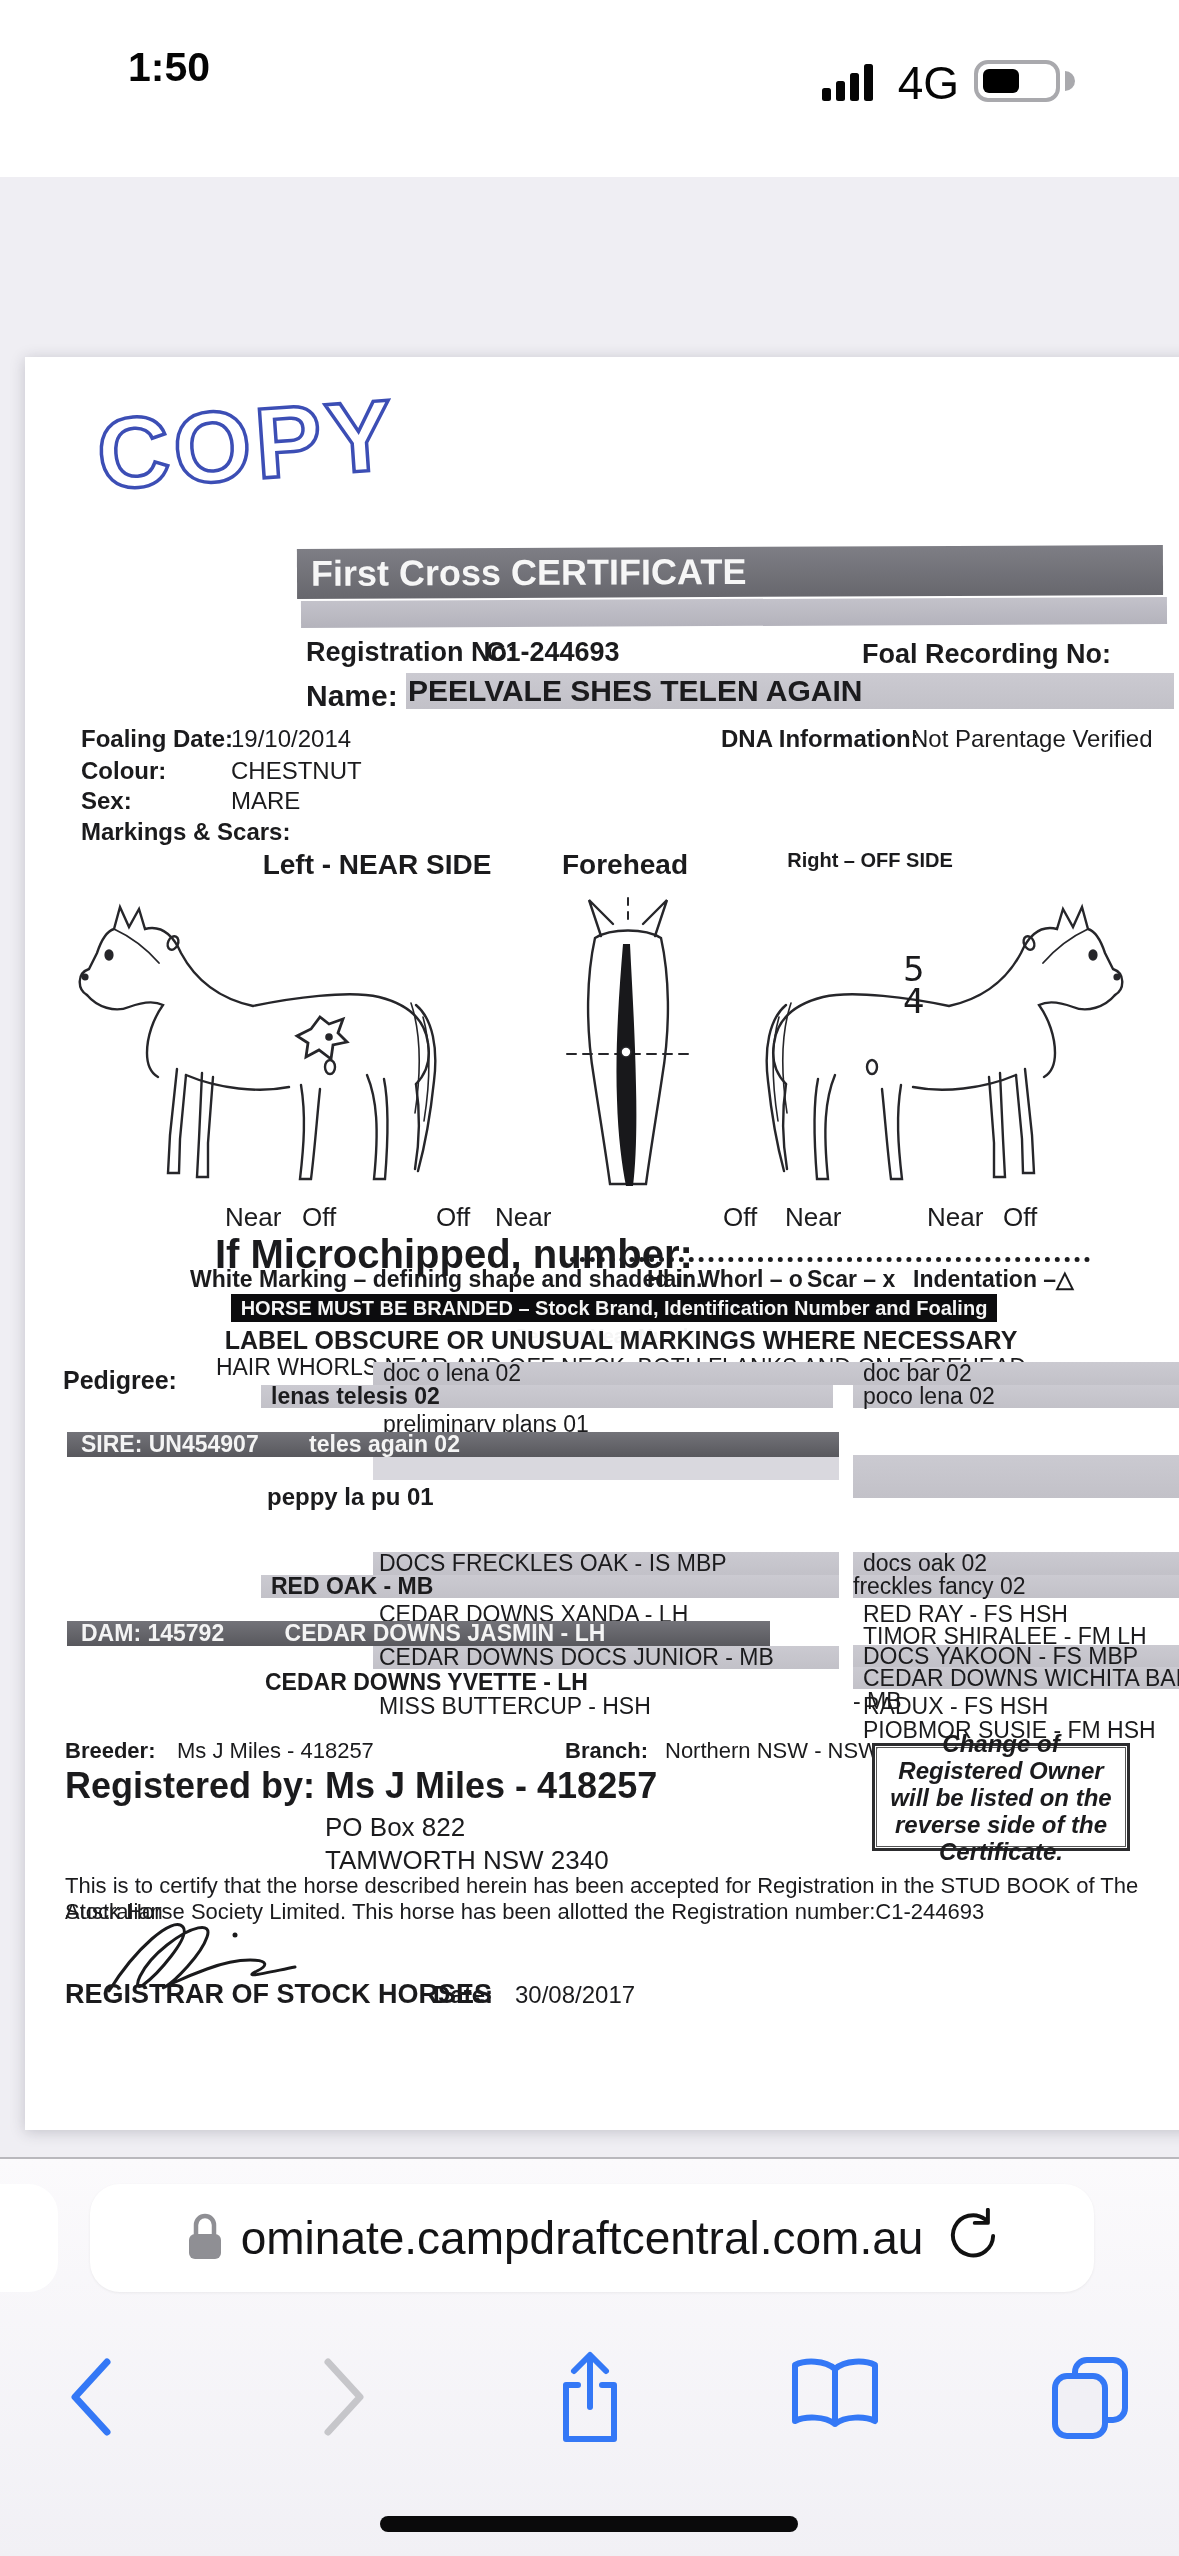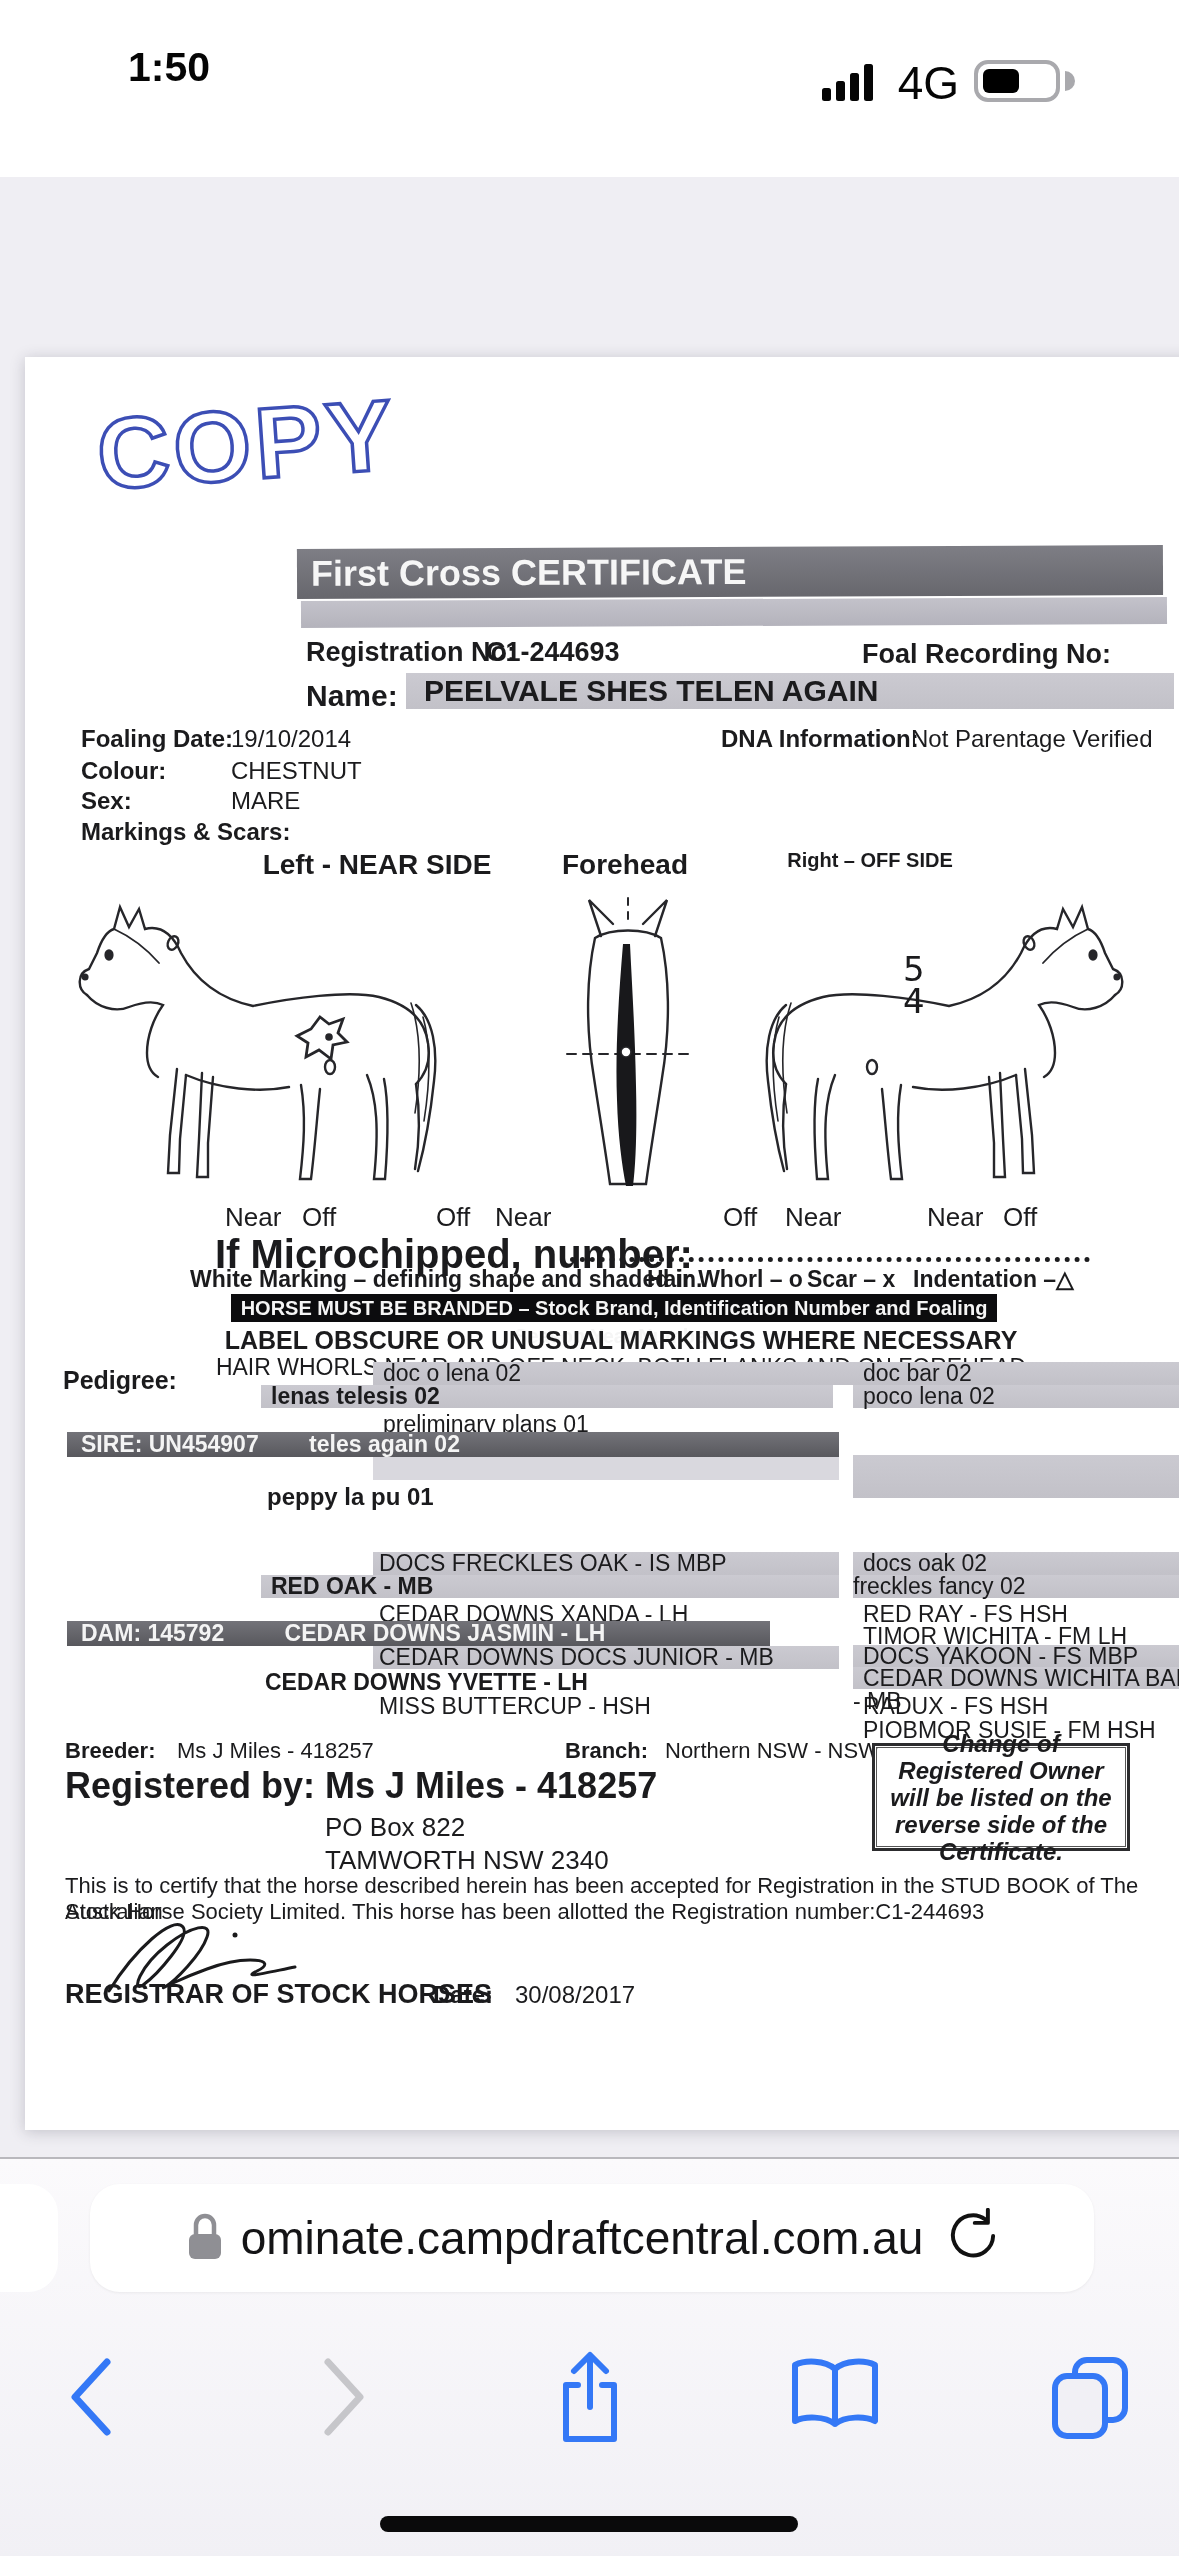--- a/index.html
+++ b/index.html
@@ -85,21 +85,21 @@
 
       <div class="hbar1">First Cross CERTIFICATE</div>
       <div class="hbar2"></div>
 
       <div class="abs b" style="left:281px;top:280px;font-size:27px;">Registration No:</div>
       <div class="abs b" style="left:461px;top:280px;font-size:27px;">C1-244693</div>
       <div class="abs b" style="left:837px;top:282px;font-size:27px;">Foal Recording No:</div>
 
       <div class="abs b" style="left:281px;top:322px;font-size:30px;">Name:</div>
       <div class="abs gbar" style="left:381px;top:316px;width:768px;height:36px;">
-        <span class="b" style="font-size:30px;margin-left:18px;line-height:36px;display:inline-block;">PEELVALE SHES TELEN AGAIN</span>
+        <span class="b" style="font-size:30px;margin-left:2px;line-height:36px;display:inline-block;">PEELVALE SHES TELEN AGAIN</span>
       </div>
 
       <div class="abs b" style="left:56px;top:368px;font-size:24px;">Foaling Date:</div>
       <div class="abs" style="left:206px;top:368px;font-size:24px;">19/10/2014</div>
       <div class="abs b" style="left:696px;top:368px;font-size:24px;">DNA Information:</div>
       <div class="abs" style="left:886px;top:368px;font-size:24px;">Not Parentage Verified</div>
       <div class="abs b" style="left:56px;top:400px;font-size:24px;">Colour:</div>
       <div class="abs" style="left:206px;top:400px;font-size:24px;">CHESTNUT</div>
       <div class="abs b" style="left:56px;top:430px;font-size:24px;">Sex:</div>
       <div class="abs" style="left:206px;top:430px;font-size:24px;">MARE</div>
@@ -212,21 +212,21 @@
         <span style="margin-left:14px;">DAM: 145792</span>
         <span style="margin-left:54px;">CEDAR DOWNS JASMIN - LH</span>
       </div>
       <div class="abs gbar ped-t" style="left:348px;top:1289px;width:466px;height:23px;"><span style="margin-left:6px;">CEDAR DOWNS DOCS JUNIOR - MB</span></div>
       <div class="abs ped-t b" style="left:240px;top:1314px;">CEDAR DOWNS YVETTE - LH</div>
       <div class="abs ped-t" style="left:354px;top:1338px;">MISS BUTTERCUP - HSH</div>
 
       <div class="abs gbar ped-t" style="left:828px;top:1195px;width:342px;height:23px;"><span style="margin-left:10px;">docs oak 02</span></div>
       <div class="abs gbar ped-t" style="left:828px;top:1218px;width:342px;height:23px;"><span style="">freckles fancy 02</span></div>
       <div class="abs ped-t" style="left:838px;top:1246px;">RED RAY - FS HSH</div>
-      <div class="abs ped-t" style="left:838px;top:1268px;">TIMOR WICHITA - FM LH</div>
+      <div class="abs ped-t" style="left:838px;top:1268px;">TIMOR SHIRALEE - FM LH</div>
       <div class="abs gbar ped-t" style="left:828px;top:1288px;width:342px;height:22px;"><span style="margin-left:10px;">DOCS YAKOON - FS MBP</span></div>
       <div class="abs gbar ped-t" style="left:828px;top:1310px;width:342px;height:22px;"><span style="margin-left:10px;">CEDAR DOWNS WICHITA BAR - MB</span></div>
       <div class="abs ped-t" style="left:838px;top:1338px;">RADUX - FS HSH</div>
       <div class="abs ped-t" style="left:838px;top:1362px;">PIOBMOR SUSIE - FM HSH</div>
 
       <div class="abs b doc-small" style="left:40px;top:1381px;">Breeder:</div>
       <div class="abs doc-small" style="left:152px;top:1381px;">Ms J Miles - 418257</div>
       <div class="abs b doc-small" style="left:540px;top:1381px;">Branch:</div>
       <div class="abs doc-small" style="left:640px;top:1381px;">Northern NSW - NSW</div>
 

